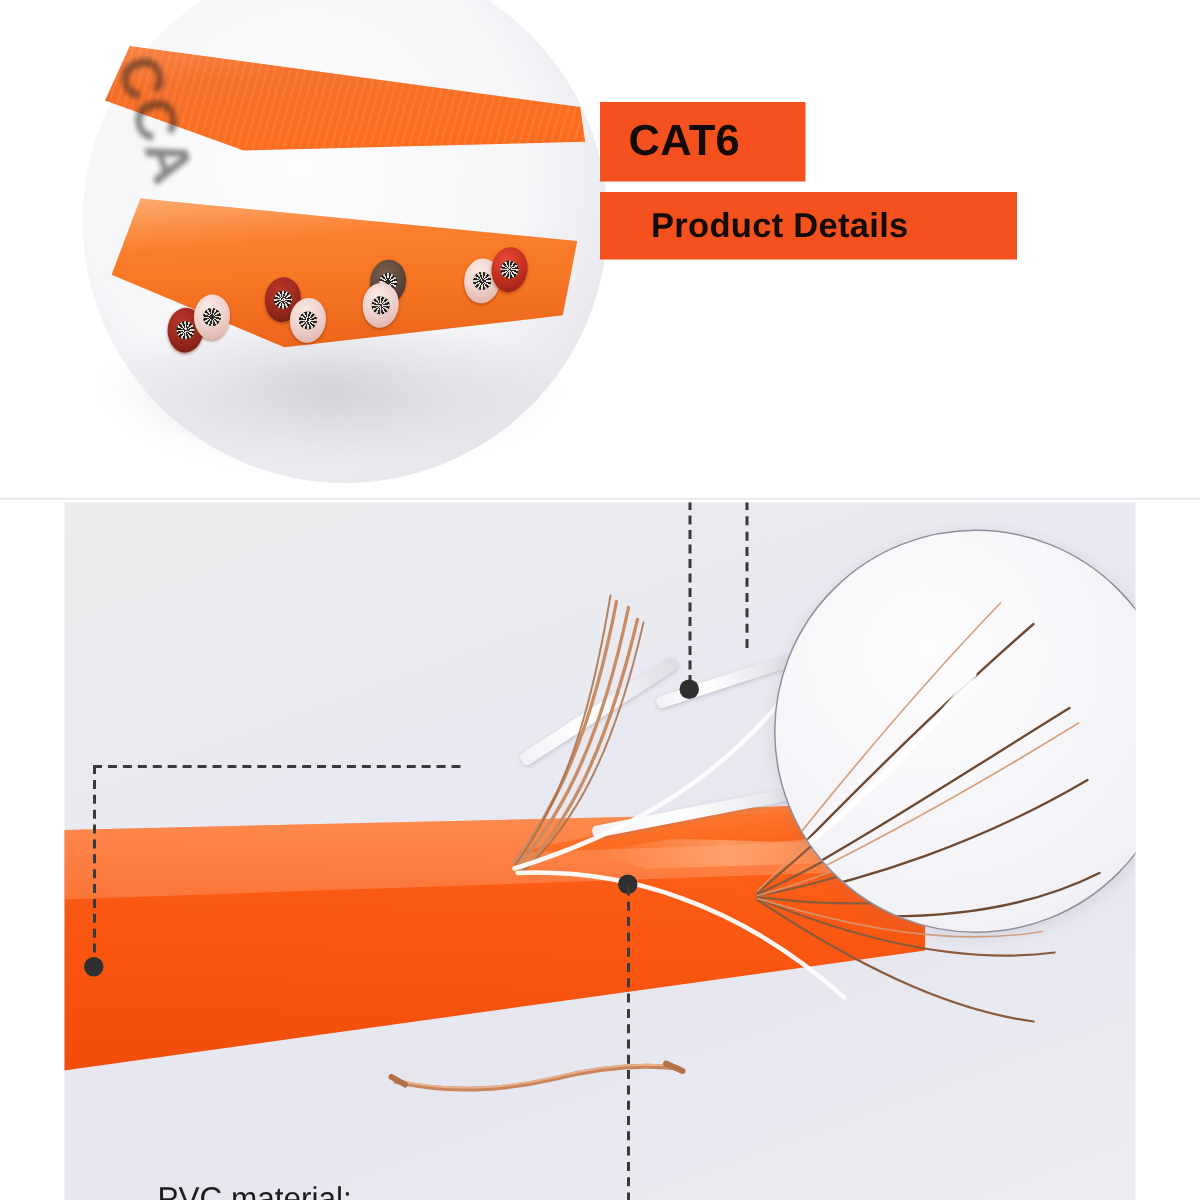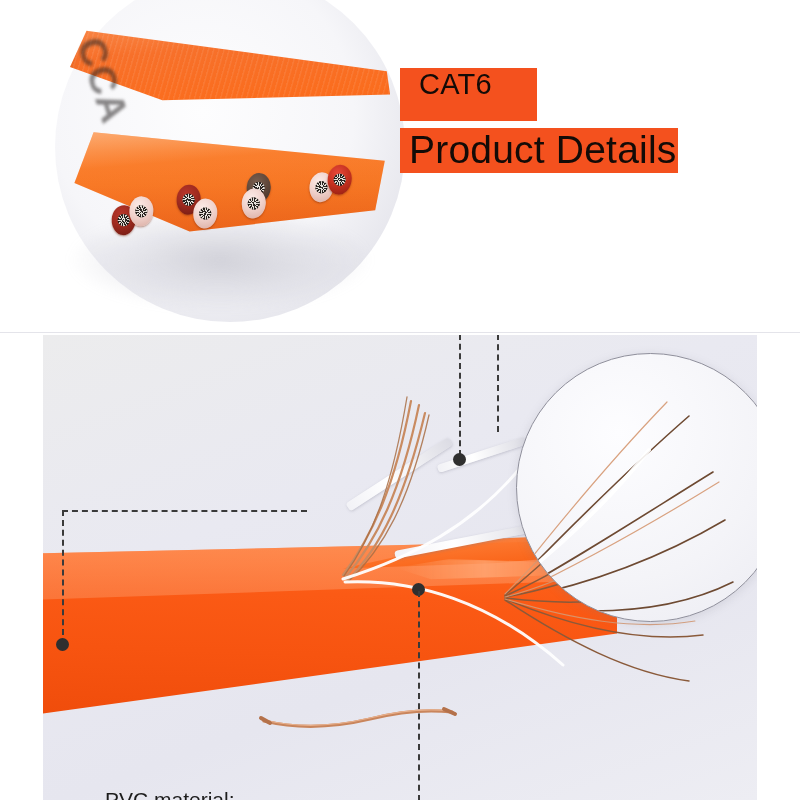--- a/index.html
+++ b/index.html
@@ -103,29 +103,29 @@
   }
   .w-dark{background:radial-gradient(circle at 38% 30%,#b8362a 0%,#9e2a1f 45%,#6e1a12 100%);}
   .w-light{background:radial-gradient(circle at 38% 30%,#fbeae6 0%,#f0d2cc 45%,#d8aaa0 100%);}
   .w-brown{background:radial-gradient(circle at 38% 30%,#7a5f4e 0%,#5e4639 48%,#3c2b22 100%);}
   .w-red{background:radial-gradient(circle at 38% 30%,#e8493a 0%,#c3301f 48%,#8d1d10 100%);}
 
   
   .label-box{
     position:absolute;
     background:#f4511e;
-    display:flex;
+    display:flex;align-items:center;
     color:#130b07;
-    font-weight:400;
+    font-weight:700;
     letter-spacing:.2px;
   }
   #box-cat6{left:400px;top:68px;width:137px;height:53px;}
   #box-cat6 .label-text{font-size:29px;padding-left:19px;}
   #box-details{left:400px;top:128px;width:278px;height:45px;}
-  #box-details .label-text{font-size:39px;padding-left:9px;}
+  #box-details .label-text{font-size:23px;padding-left:34px;}
 
   
   #divider{
     position:absolute;left:0;top:332px;width:800px;height:3px;
     background:#ffffff;
   }
   #divider::after{
     content:"";position:absolute;left:0;top:0;width:800px;height:1px;
     background:#e4e4ea;
   }

